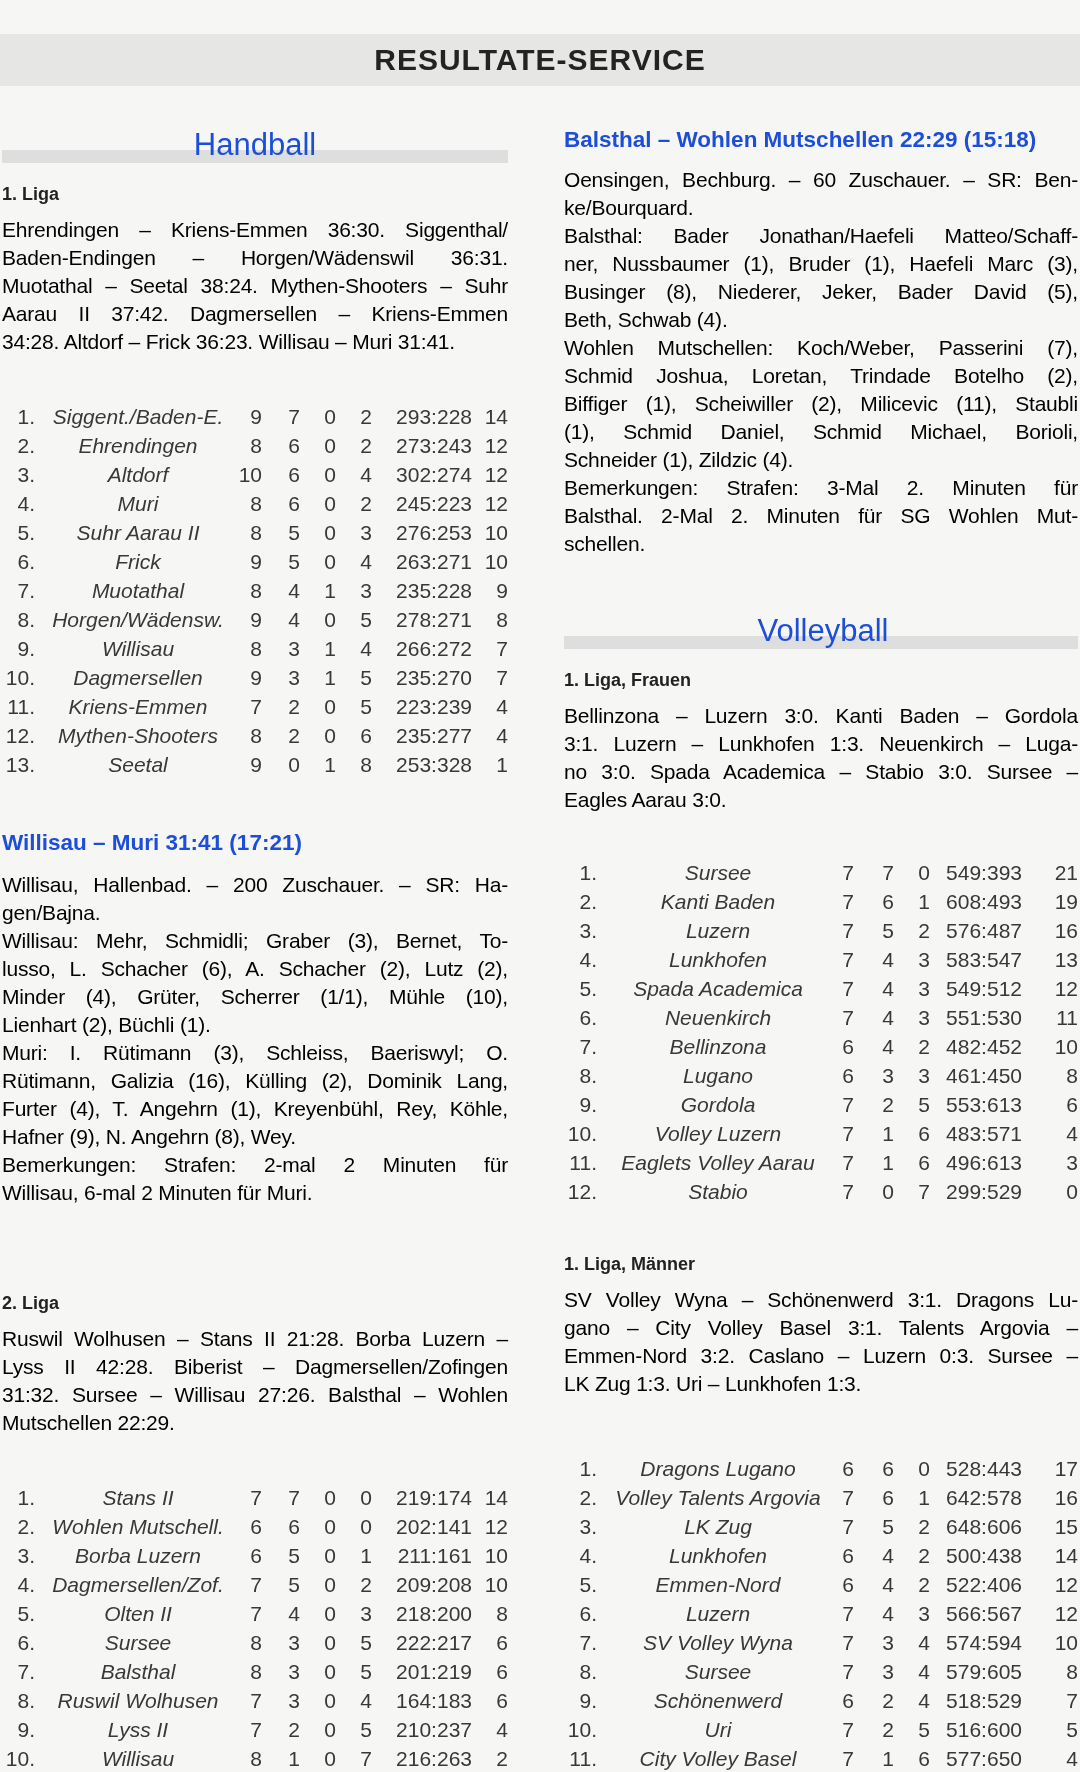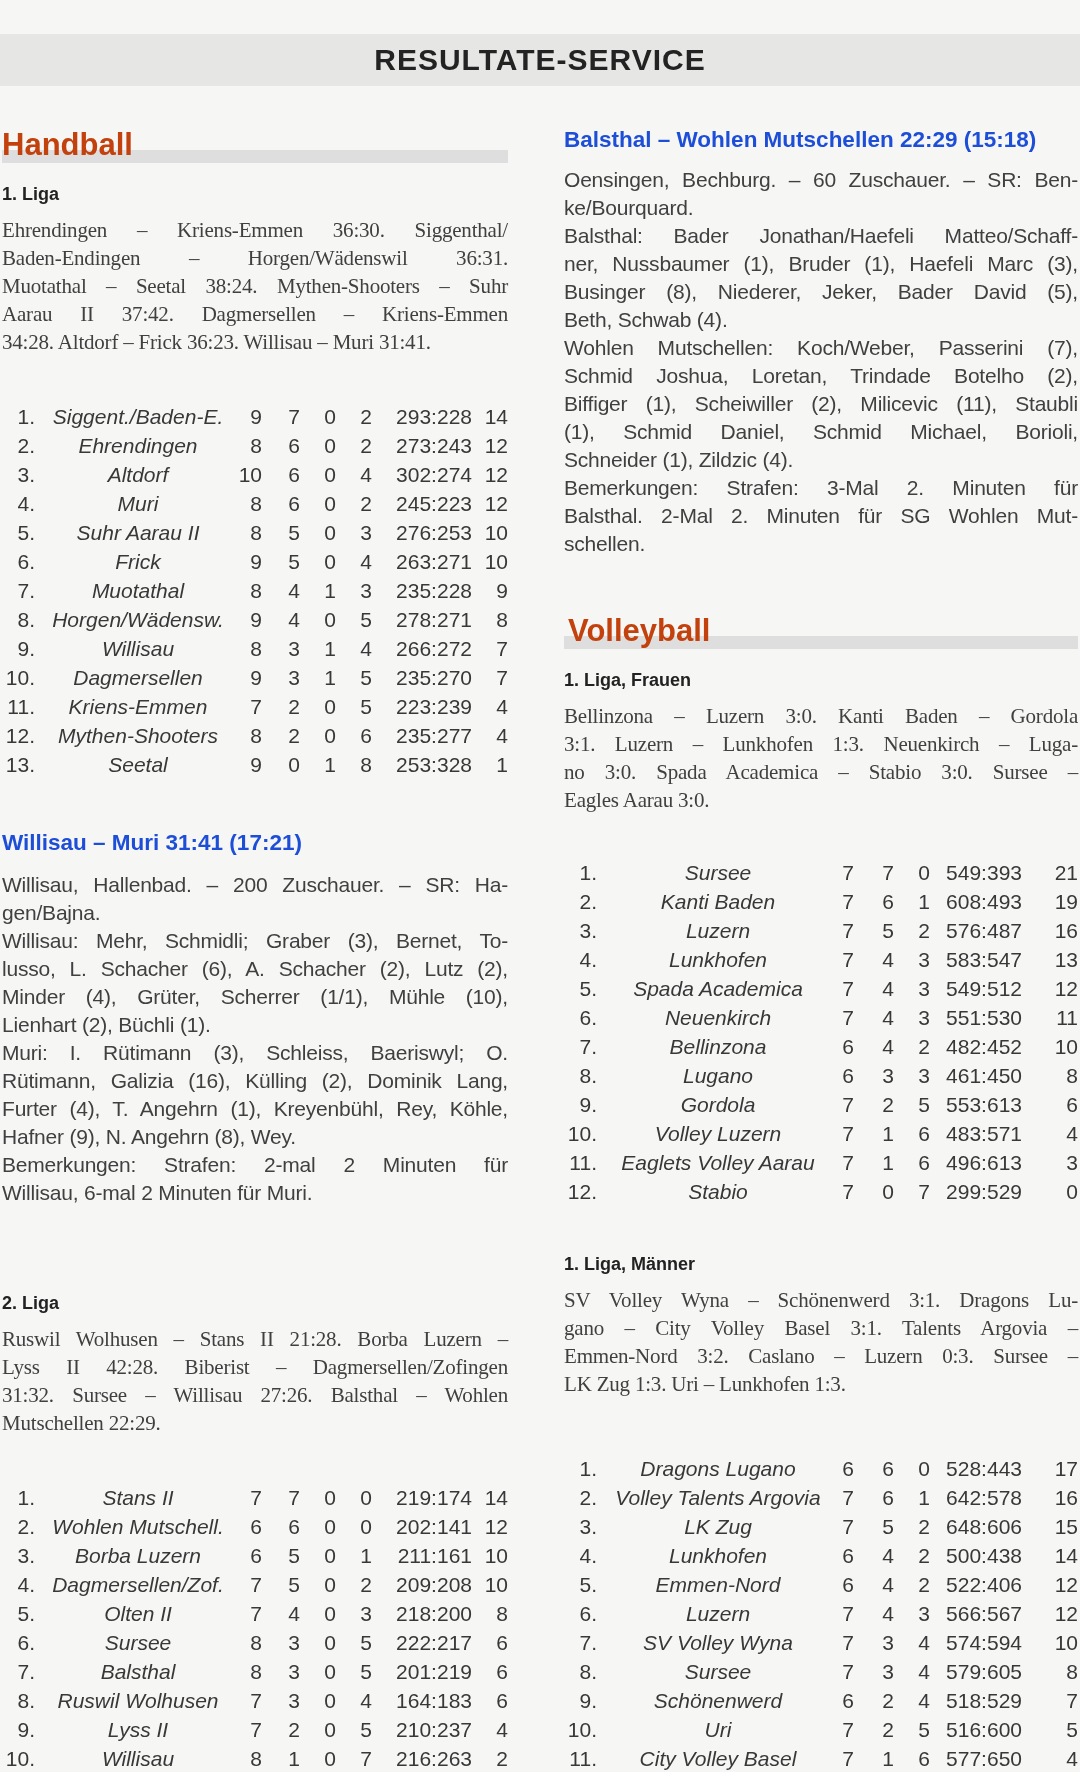--- a/index.html
+++ b/index.html
@@ -28,38 +28,38 @@
   .col-r { width: 514px; }
 
   
   .sec { position: relative; height: 44px; margin-top: 40px; }
   .sec .bar {
     position: absolute; left: 0; right: 0; top: 24px; height: 13px;
     background: #dedede;
   }
   .sec .stitle {
     position: relative; z-index: 1;
-    font-size: 31px; line-height: 38px; font-weight: bold; color: #c2410c;
+    font-size: 31px; line-height: 38px; font-weight: normal; color: #1d4ed8; text-align: center;
   }
   .col-r .sec { margin-top: 54px; }
   .col-r .sec .stitle { padding-left: 4px; }
 
   
   .sub { font-size: 18px; line-height: 28px; font-weight: bold; color: #222; margin: 10px 0 8px 0; }
   .sub.gap-big { margin-top: 82px; }
   .col-r .sub.gap-mid { margin-top: 44px; }
 
   
   .mhead { font-size: 22.5px; line-height: 28px; font-weight: bold; color: #1d4ed8; }
   .col-l .mhead { margin: 50px 0 14px 0; }
   .col-r .mhead { margin: 40px 0 12px 0; }
 
   
-  .para { font-size: 21px; line-height: 28px; color: #404040; letter-spacing: -0.2px; }
-  .para.results { margin: 2px 0 0 0; font-family: Liberation Serif, serif; }
+  .para { font-size: 21px; line-height: 28px; color: #000000; letter-spacing: -0.2px; }
+  .para.results { margin: 2px 0 0 0; }
   .pline { text-align: justify; text-align-last: justify; }
   .para .pline:last-child { text-align-last: left; }
 
   
   .stable { font-size: 21px; color: #383838; margin-top: 46px; }
   .col-r .stable { margin-top: 44px; }
   .col-r .stable.mt-big { margin-top: 56px; }
   .trow { display: grid; height: 29px; }
   .trow .c { line-height: 29px; white-space: nowrap; }
   .hb .trow { grid-template-columns: 33px 1fr 36px 38px 36px 36px 100px 36px; }

